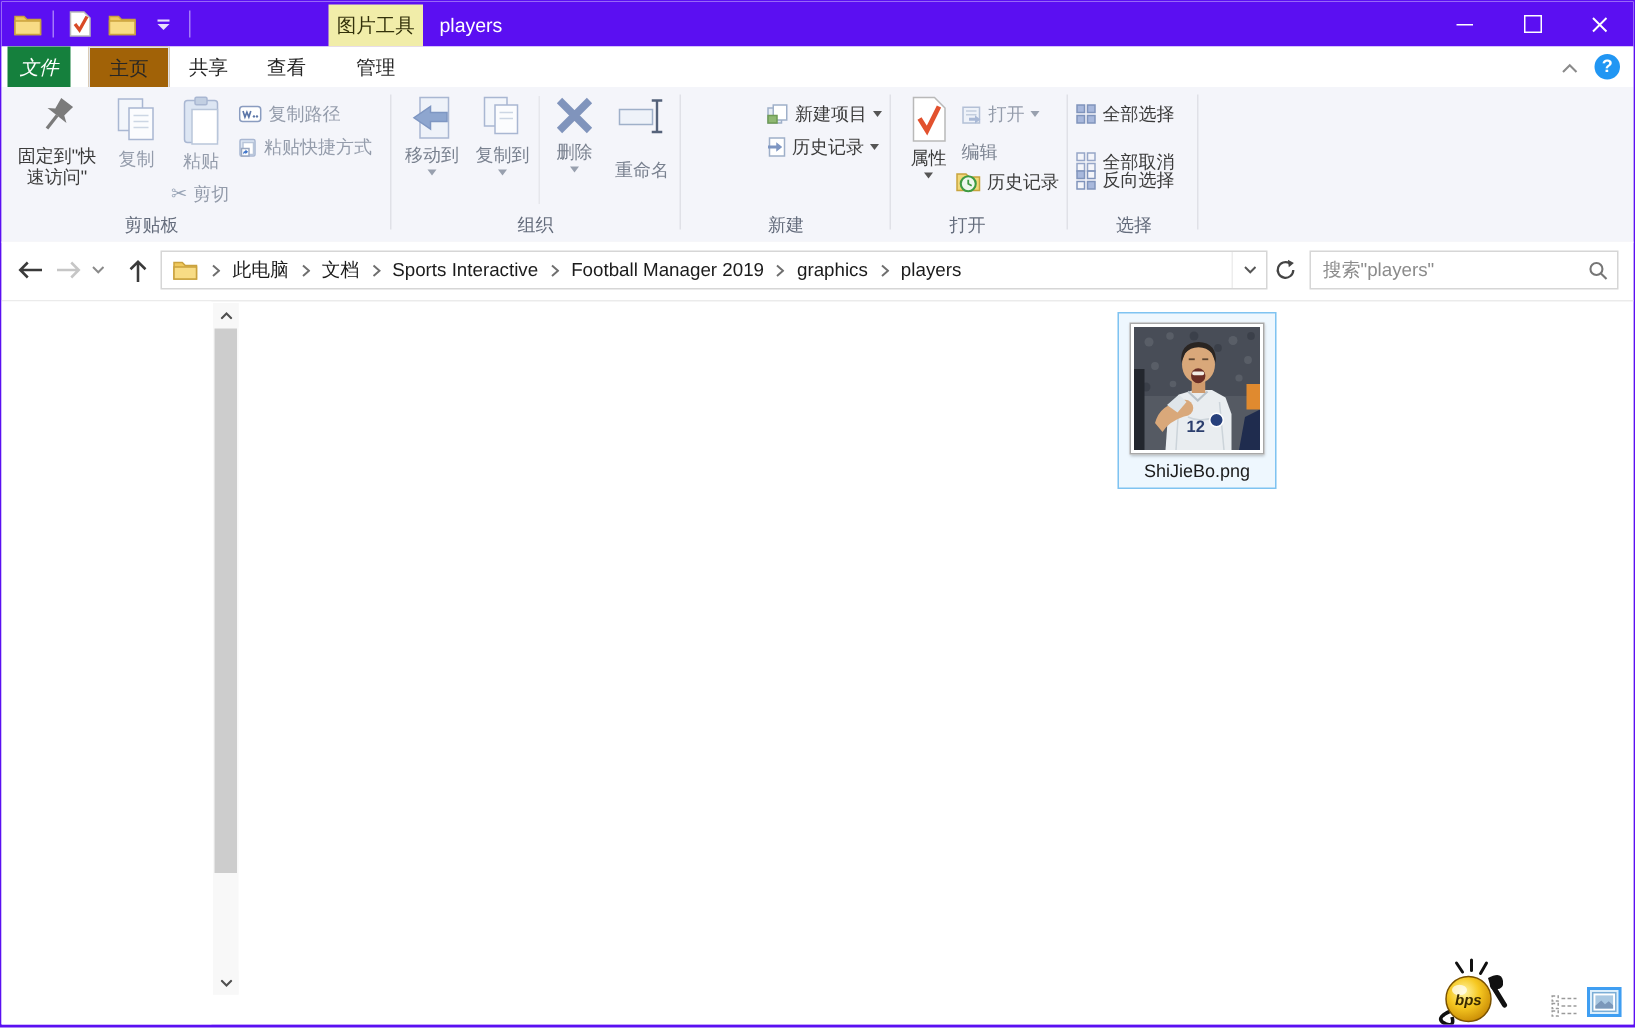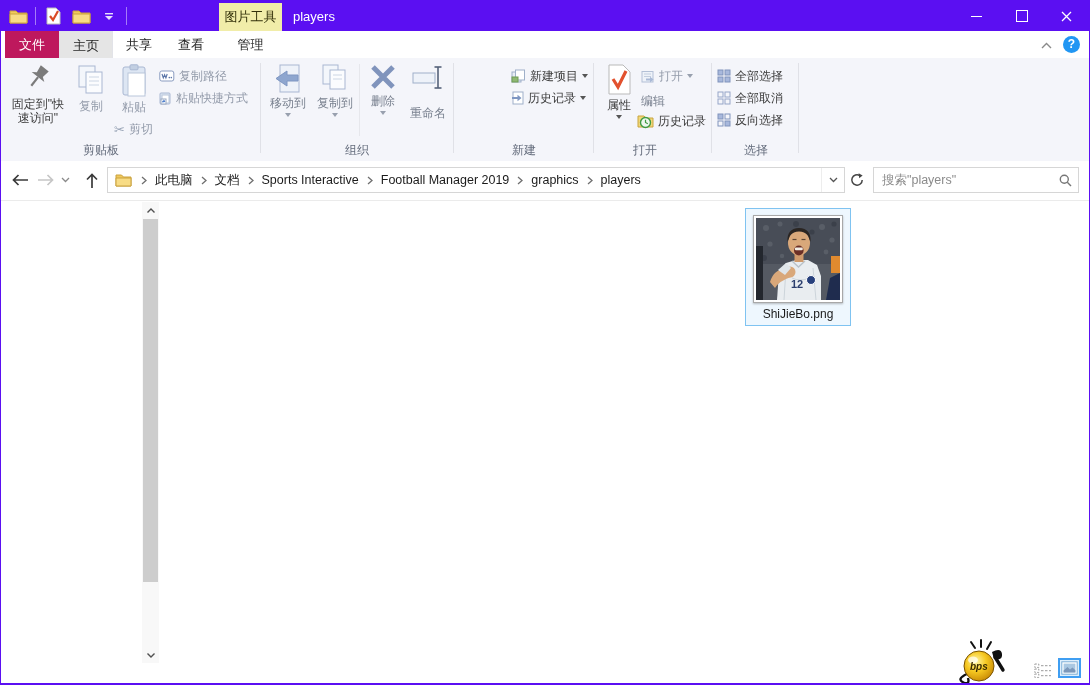--- a/index.html
+++ b/index.html
@@ -15,22 +15,22 @@
     color:#33310a;font-size:13px;display:flex;align-items:center;justify-content:center;}
   .win-title{position:absolute;left:292px;top:0;height:30px;display:flex;align-items:center;
     color:#fff;font-size:13px;}
   .win-controls{position:absolute;right:0;top:0;height:30px;display:flex;}
   .win-btn{width:45px;height:30px;display:flex;align-items:center;justify-content:center;}
   .min-glyph{width:11px;height:1px;background:#fff;}
   .max-glyph{width:10px;height:10px;border:1px solid #fff;}
   
   .tabrow{position:absolute;left:0;top:30px;right:0;height:27px;background:#fff;}
   .tab{position:absolute;top:0;height:27px;line-height:27px;text-align:center;font-size:13px;color:#262626;}
-  .tab-file{left:4px;width:54px;background:#be185d;color:#fff;}
-  .tab-home{left:58px;width:54px;background:#e5e5e5;border:1px solid #e2e3e8;border-bottom:none;box-sizing:border-box;}
+  .tab-file{left:4px;width:42px;background:#15803d;color:#fff;font-style:italic;}
+  .tab-home{left:58px;width:54px;background:#a16207;border:1px solid #e2e3e8;border-bottom:none;box-sizing:border-box;}
   .tab-share{left:112px;width:52px;}
   .tab-view{left:164px;width:52px;}
   .tab-manage{left:222px;width:55px;}
   .ribbon-collapse{position:absolute;right:34px;top:6px;width:18px;height:16px;display:flex;align-items:center;justify-content:center;}
   .help-btn{position:absolute;right:9px;top:5px;width:17px;height:17px;border-radius:50%;background:#2196f3;
     color:#fff;font-size:12px;font-weight:bold;text-align:center;line-height:17px;}
   
   .ribbon{position:absolute;left:0;top:57px;right:0;height:103px;background:#f4f5fa;border-bottom:1px solid #e4e5e9;}
   .vsep{position:absolute;top:5px;height:90px;width:1px;background:#e0e1e7;}
   .minisep{position:absolute;top:6px;height:72px;width:1px;background:#e6e7ec;}
@@ -304,21 +304,21 @@
       <svg width="14" height="14" viewBox="0 0 14 14">
         <g fill="#a8b8dc" stroke="#8094bc">
             <rect x="1" y="1" width="5" height="5"></rect>
             <rect x="8" y="1" width="5" height="5"></rect>
             <rect x="1" y="8" width="5" height="5"></rect>
             <rect x="8" y="8" width="5" height="5"></rect>
           </g>
       </svg>
       <span>全部选择</span>
     </div>
-    <div class="small-btn" style="left:716px;top:31px;">
+    <div class="small-btn" style="left:716px;top:41px;">
       <svg width="14" height="14" viewBox="0 0 14 14">
         <g fill="none" stroke="#96a6c8">
             <rect x="1" y="1" width="5" height="5"></rect>
             <rect x="8" y="1" width="5" height="5"></rect>
             <rect x="1" y="8" width="5" height="5"></rect>
             <rect x="8" y="8" width="5" height="5"></rect>
           </g>
       </svg>
       <span>全部取消</span>
     </div>

